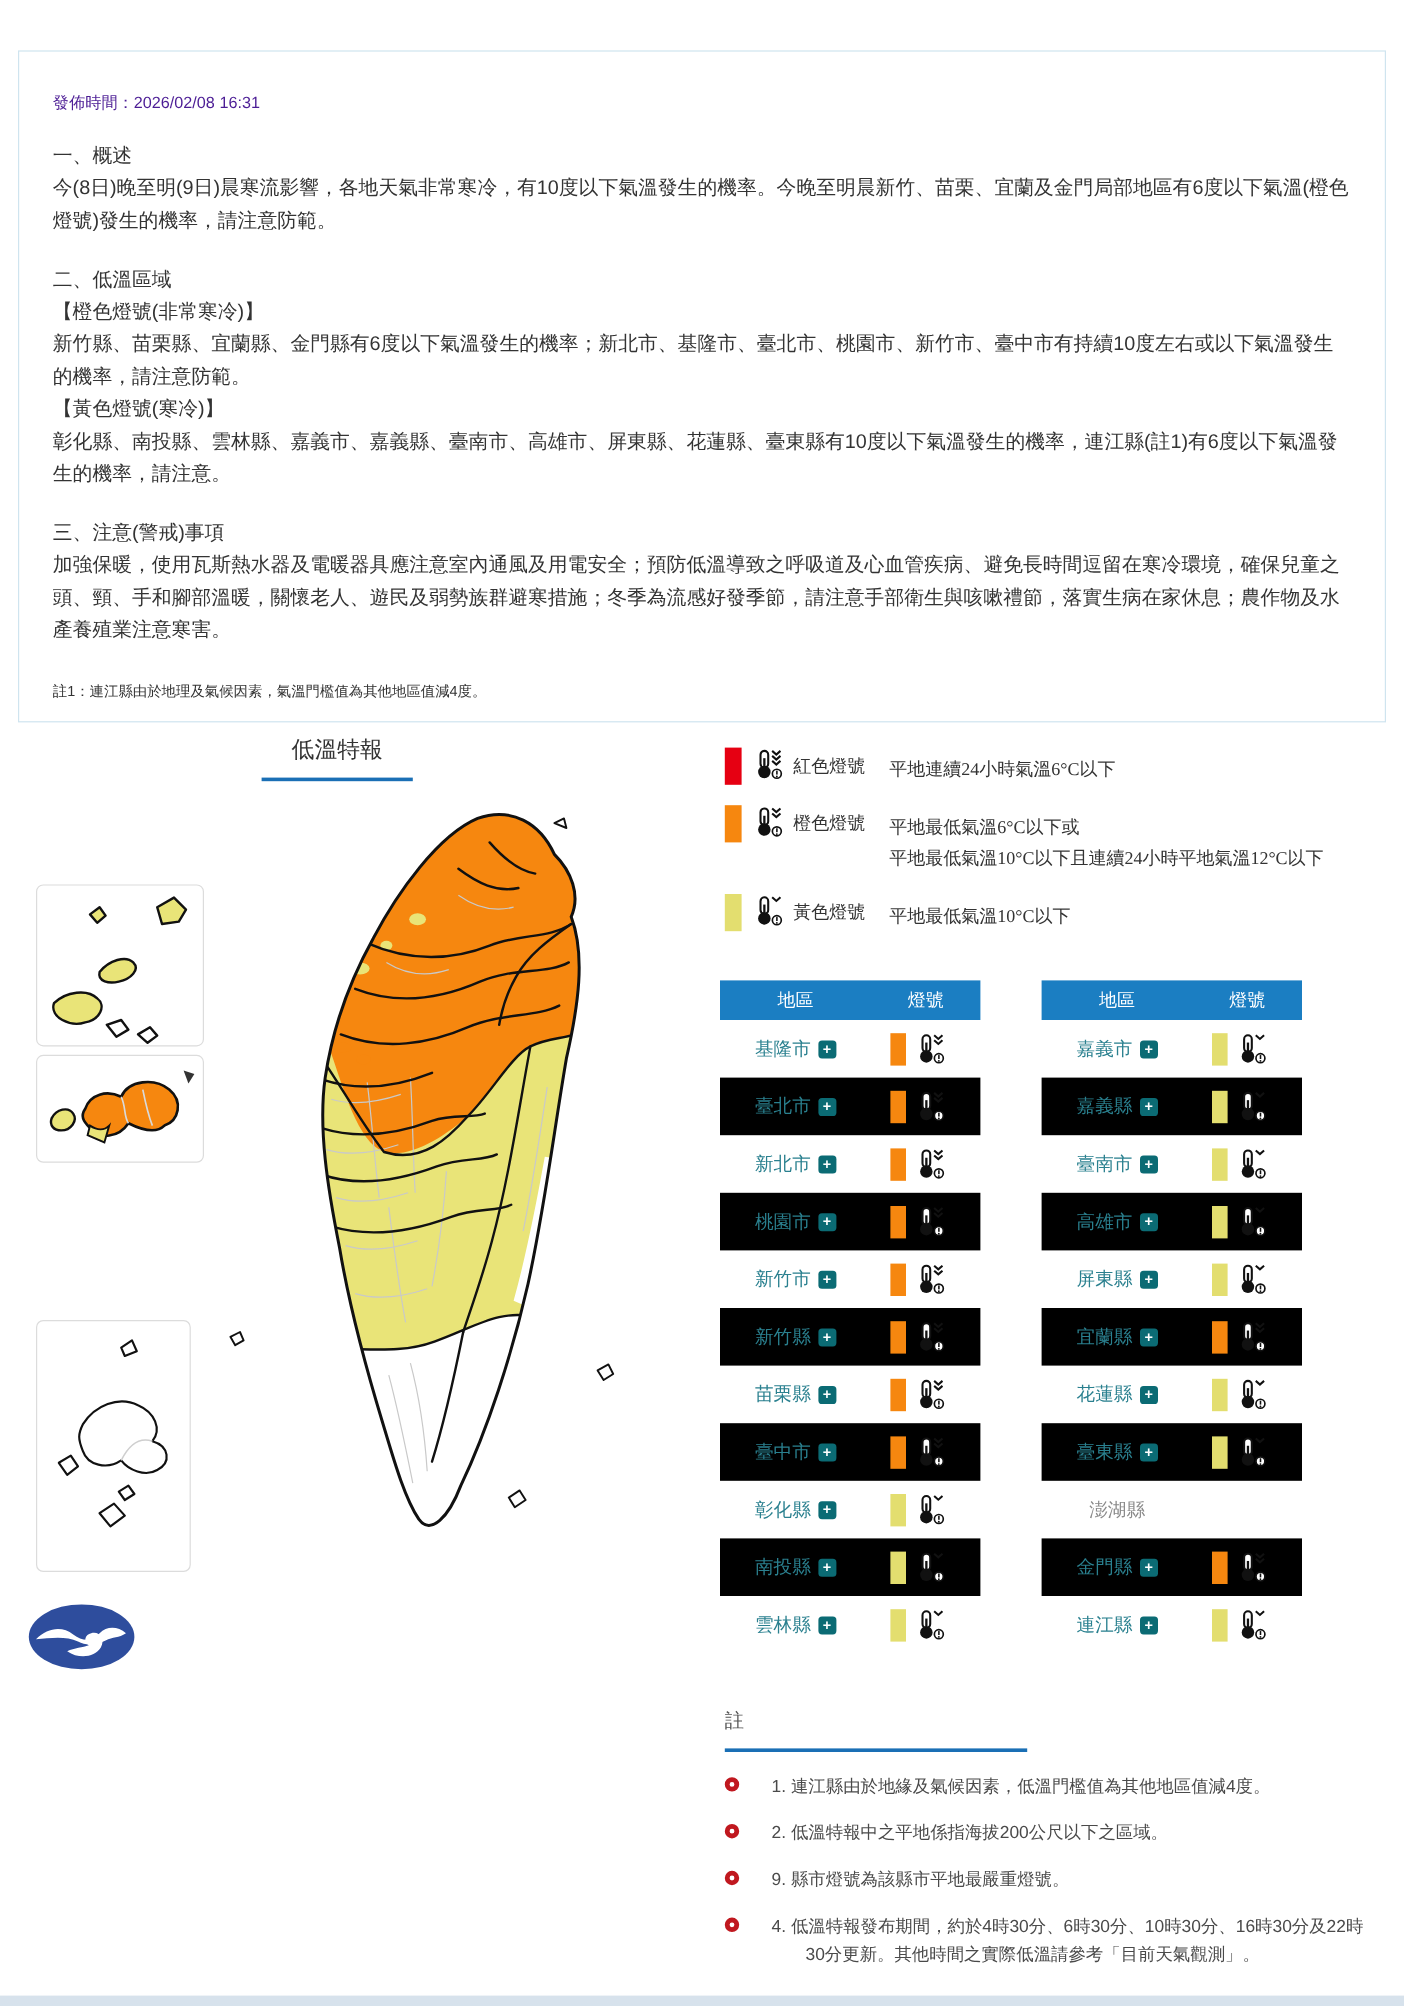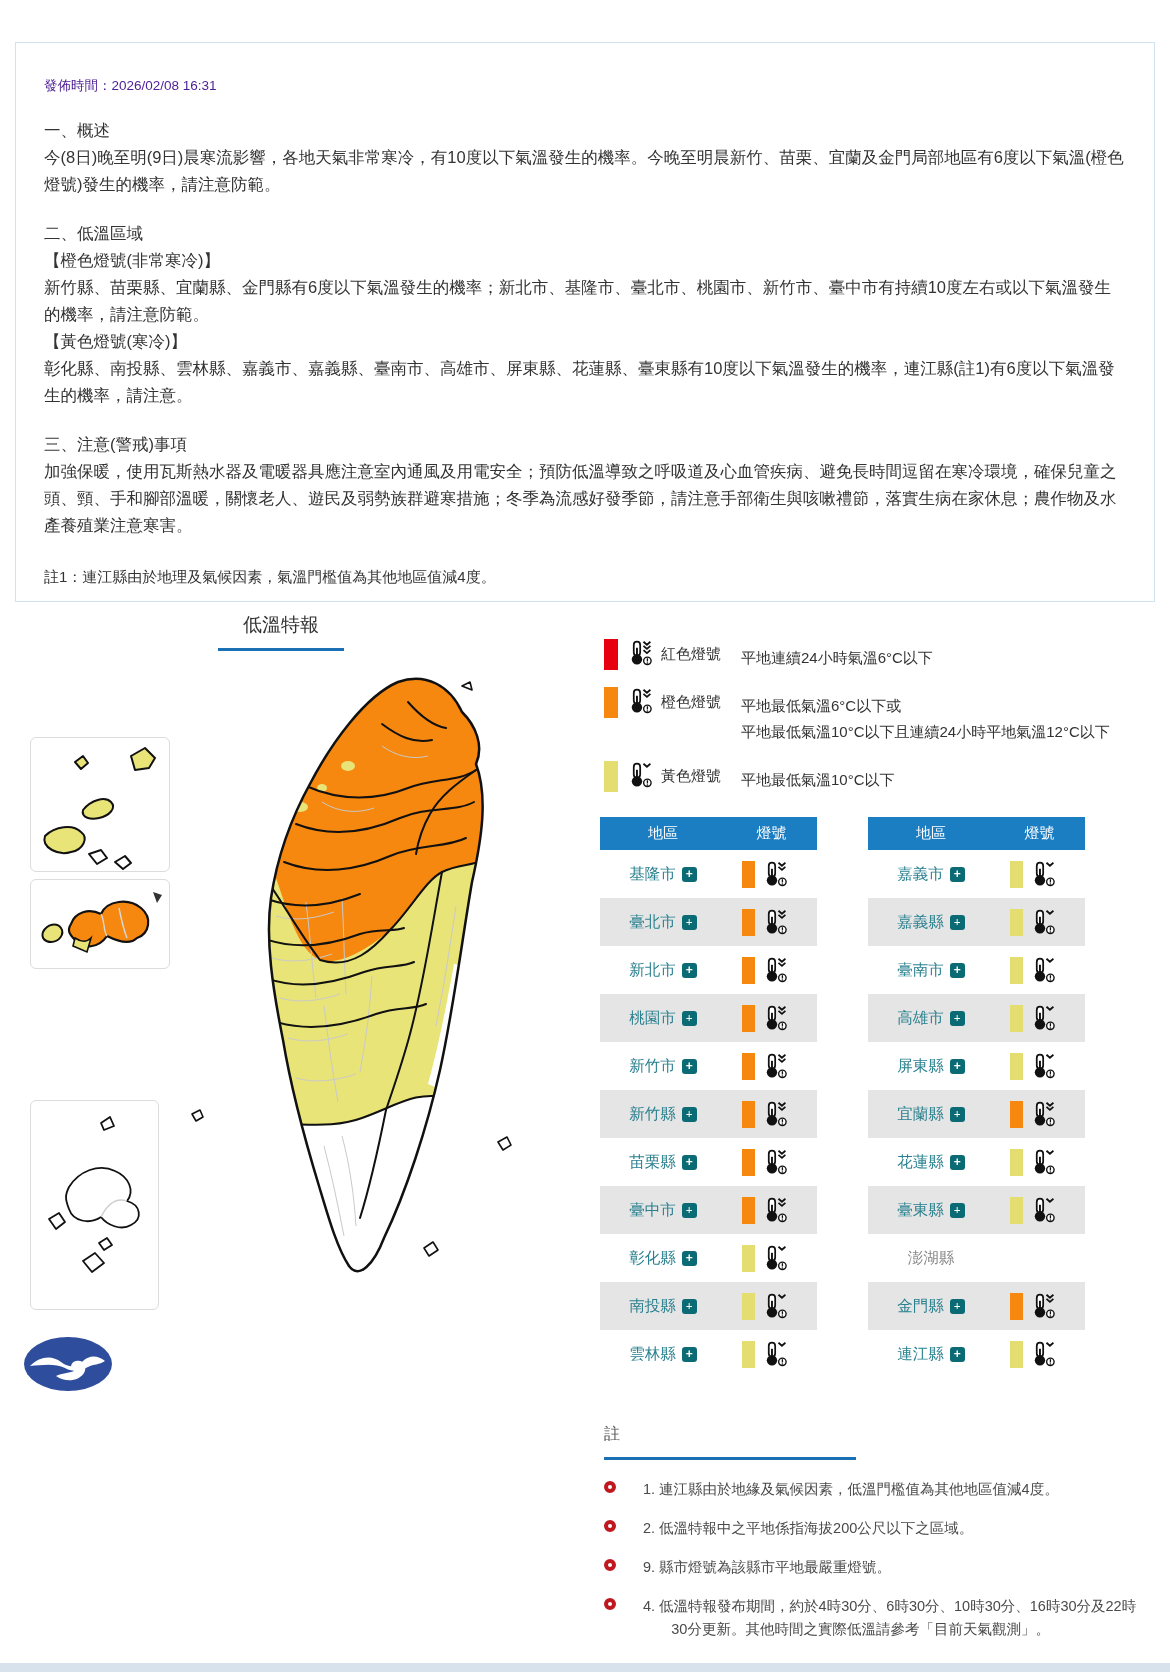--- a/index.html
+++ b/index.html
@@ -4,41 +4,41 @@
 <style>
   html,body{margin:0;padding:0;background:#fff;}
   .page{position:relative;width:1170px;height:1672px;background:#fff;overflow:hidden;
         font-family:"Liberation Sans","DejaVu Sans",sans-serif;color:#333;}
   
   .report-box{position:absolute;left:15px;top:42px;width:1140px;height:560px;
               border:1px solid #cfe4ef;box-sizing:border-box;padding:34px 28px 0 28px;background:#fff;}
   .publish{color:#4c1d95;font-size:13.5px;margin-bottom:14px;}
   .sec-h{font-size:16.5px;line-height:27px;margin-top:22px;}
   .sec-p{font-size:16.5px;line-height:27px;margin:0;}
-  .footnote{font-size:15px;line-height:27px;margin-top:24px;}
+  .footnote{font-size:12px;line-height:27px;margin-top:24px;}
   
   .map-title{position:absolute;left:218px;top:612px;width:126px;text-align:center;
              font-size:19px;color:#333;padding-bottom:10px;border-bottom:3px solid #1a6fb5;}
   
-  .legend{position:absolute;left:604px;top:636px;width:545px;}
+  .legend{position:absolute;left:604px;top:620px;width:545px;font-family:Liberation Serif, serif;}
   .lrow{display:flex;align-items:flex-start;margin-bottom:13px;}
   .lswatch{width:14px;height:31px;margin-top:3px;flex:0 0 14px;}
   .licon{margin:4px 0 0 9px;flex:0 0 26px;}
   .llabel{font-size:15px;color:#333;width:80px;margin:9px 0 0 8px;flex:0 0 80px;}
   .ldesc{font-size:15px;color:#333;line-height:26px;margin-top:9px;}
   
   .sigtable{position:absolute;top:817px;width:217px;}
   #table-left{left:600px;}
   #table-right{left:868px;}
   .thead{display:flex;background:#1b7ec2;color:#fff;height:33px;align-items:center;font-size:15px;}
   .hc{text-align:center;}
   .hc.region{width:58%;}
   .hc.signal{width:42%;}
   .trow{display:flex;height:48px;align-items:center;}
-  .trow.alt{background:#e5e5e5;font-family:Liberation Serif, serif;}
+  .trow.alt{background:#000000;}
   .tc{display:flex;align-items:center;}
   .tc.region{width:58%;justify-content:center;gap:6px;}
   .tc.signal{width:42%;justify-content:flex-start;gap:7px;padding-left:16px;box-sizing:border-box;}
   .rname{font-size:15.5px;color:#2a808f;}
   .rname.none{color:#8a8a8a;}
   .plus{width:15px;height:15px;border-radius:3px;background:#0b6b74;color:#fff;font-size:12px;
         font-weight:bold;display:flex;align-items:center;justify-content:center;line-height:15px;cursor:pointer;}
   .swatch{width:13px;height:27px;display:inline-block;}
   .thermo{display:block;}
   .tk{stroke:#111;stroke-width:2;fill:none;}

